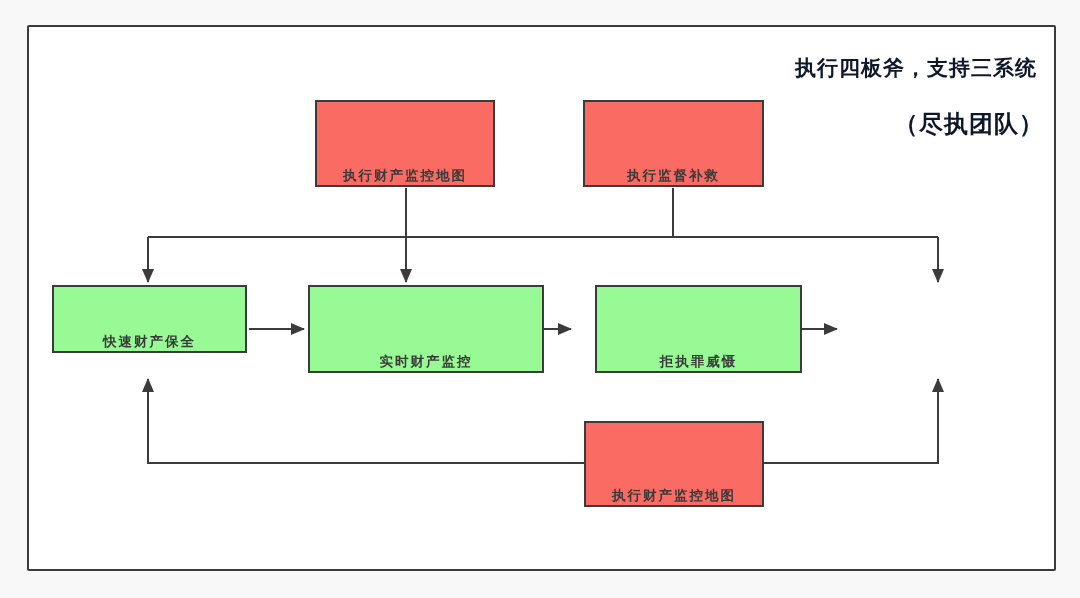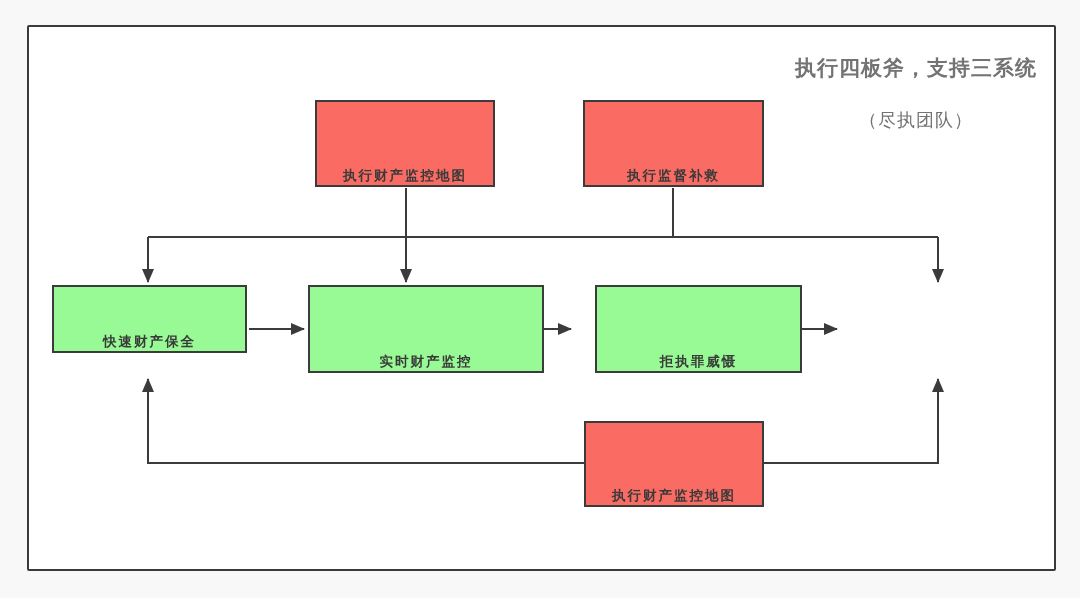--- a/index.html
+++ b/index.html
@@ -26,34 +26,35 @@
     background: var(--canvas);
     border: 2px solid #3A3A3A;
     border-radius: 2px;
   }
 
   .title-block {
     position: absolute;
     left: 788px; top: 54px;
     width: 256px;
     text-align: center;
-    color: #737373;
+    color: #0f172a;
     z-index: 3;
   }
   .title-line1 {
     font-size: 21px;
     font-weight: bold;
     letter-spacing: 1px;
     white-space: nowrap;
   }
   .title-line2 {
-    font-size: 18px;
-    font-weight: normal;
+    font-size: 24px;
+    font-weight: bold;
     margin-top: 26px;
     letter-spacing: 1px;
+    text-align: right;
   }
 
   .node {
     position: absolute;
     display: flex;
     align-items: flex-end;
     justify-content: center;
     border: 2px solid var(--border);
     color: var(--text);
     font-size: 13.5px;

